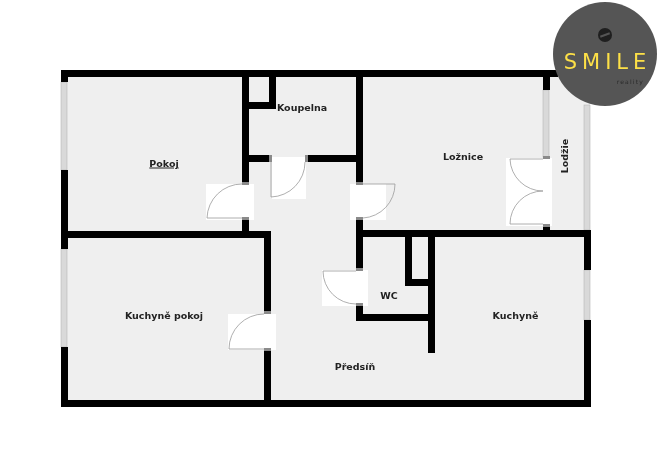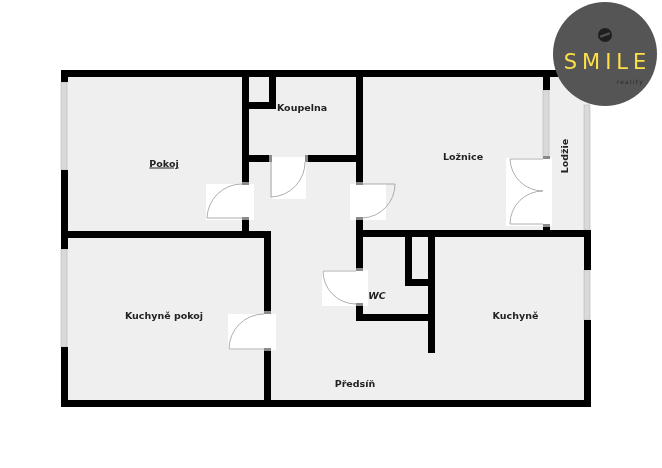--- a/index.html
+++ b/index.html
@@ -132,21 +132,21 @@
       <path d="M229 349 A35 35 0 0 1 264 314"></path>
     </g>
   </g>
 </svg>
 
 <div class="room-label" style="left:164px; top:163px;text-decoration:underline;">Pokoj</div>
 <div class="room-label" style="left:302px; top:107px;">Koupelna</div>
 <div class="room-label" style="left:463px; top:156px;">Ložnice</div>
 <div class="room-label vertical" style="left:564px; top:156px;">Lodžie</div>
 <div class="room-label" style="left:164px; top:315px;">Kuchyně pokoj</div>
-<div class="room-label" style="left:377px; top:295px;font-style:italic;">WC</div>
+<div class="room-label" style="left:389px; top:295px;">WC</div>
 <div class="room-label" style="left:507px; top:315px;padding-left:17px;">Kuchyně</div>
-<div class="room-label" style="left:355px; top:383px;">Předsíň</div>
+<div class="room-label" style="left:355px; top:366px;">Předsíň</div>
 
 <div id="logo">
   <div class="mark"></div>
   <div class="word">SMILE</div>
   <div class="sub">reality</div>
 </div>
 
 </body></html>

